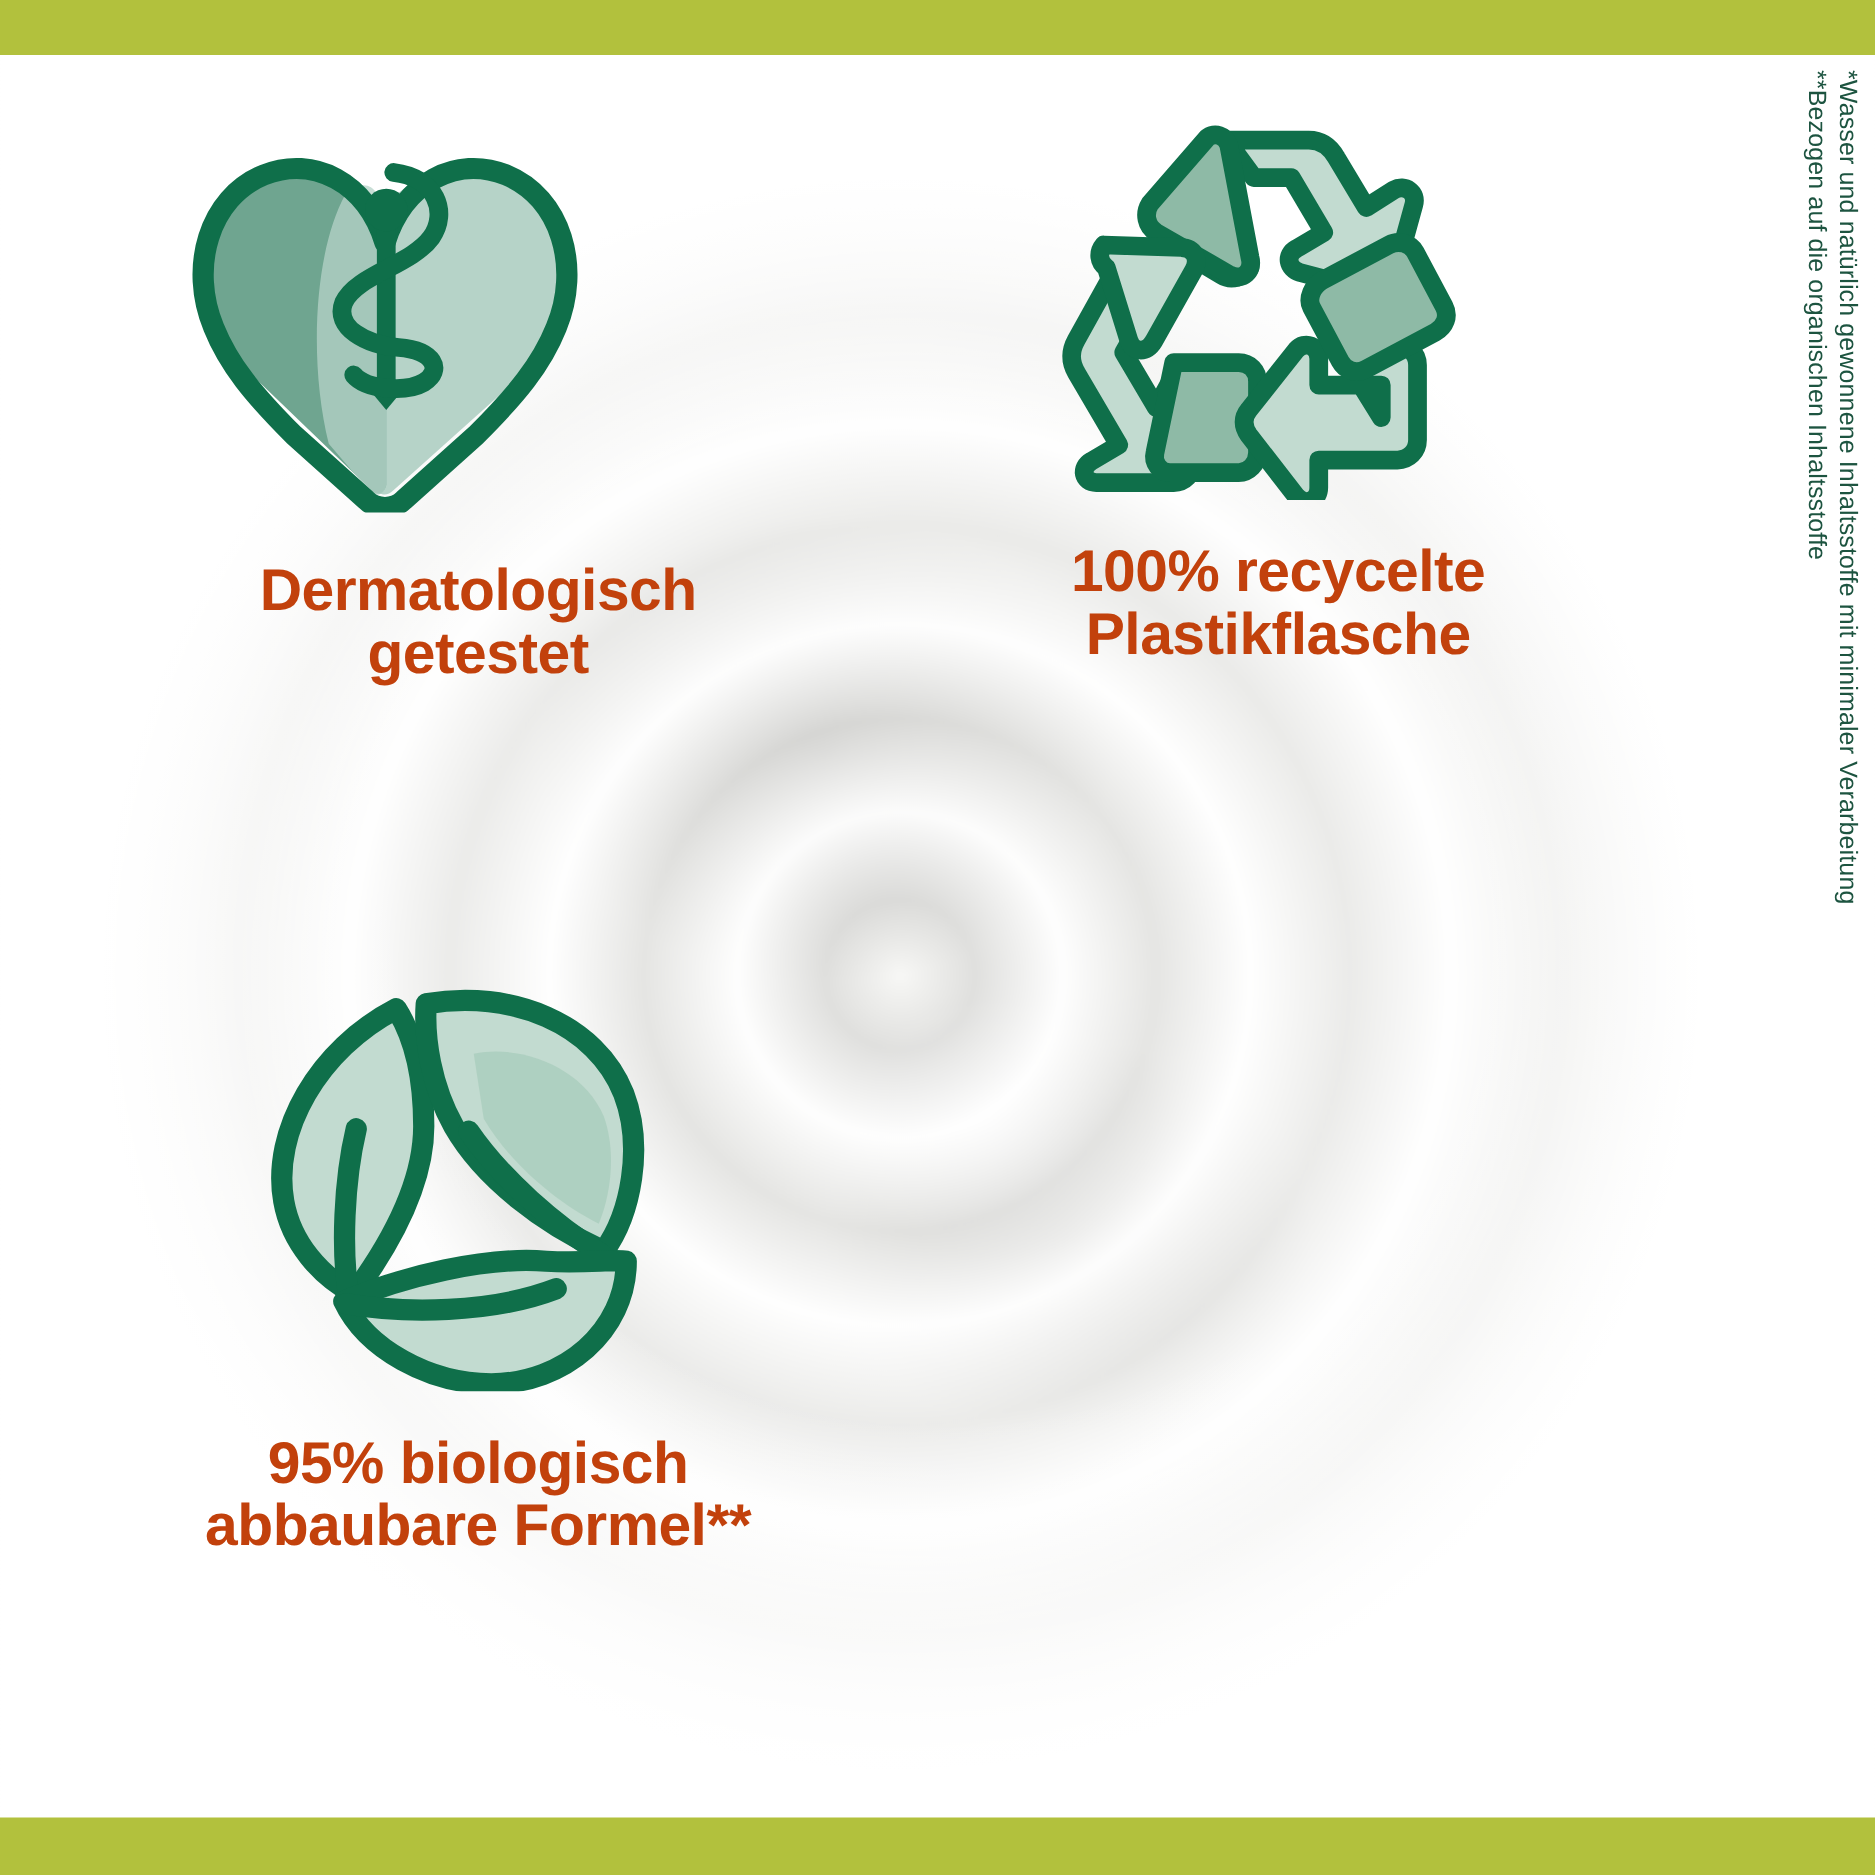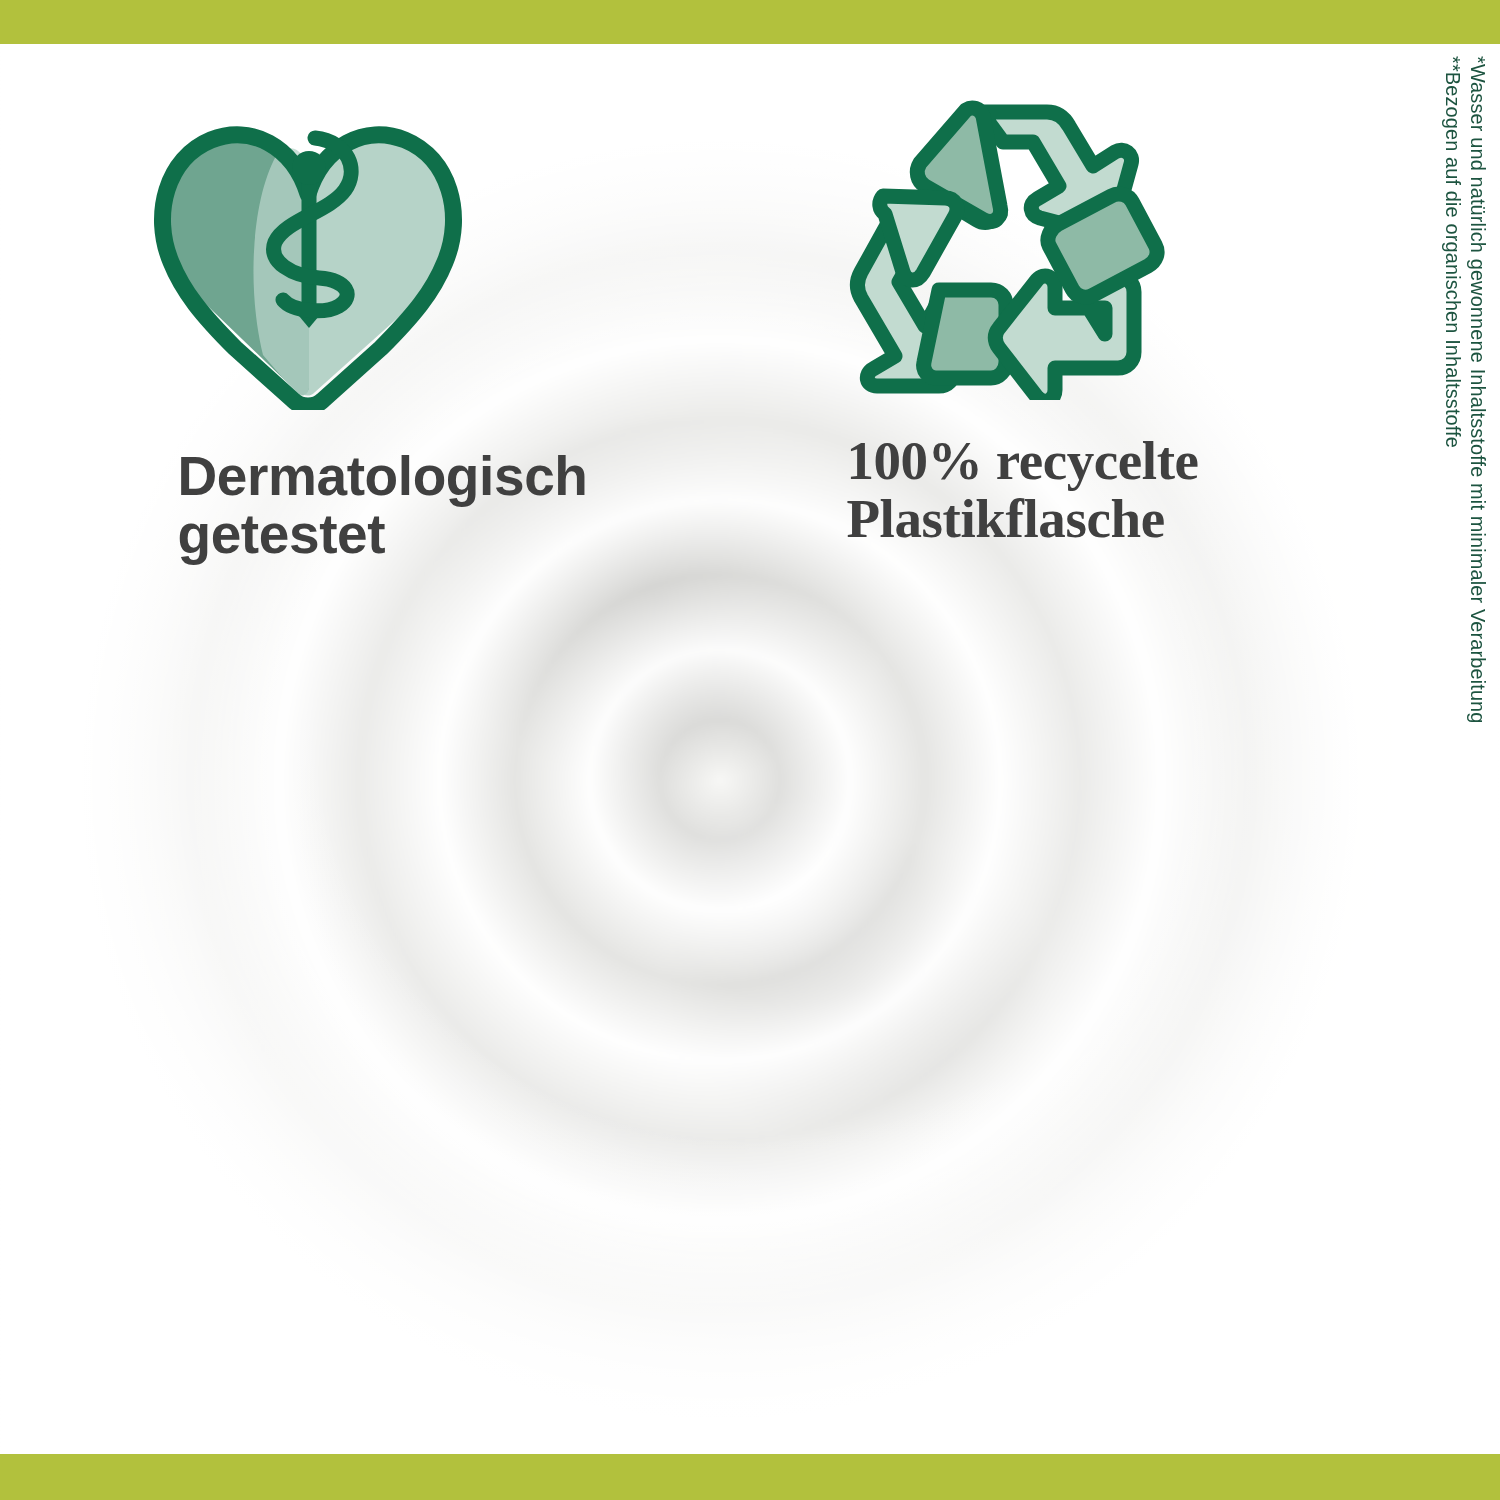--- a/index.html
+++ b/index.html
@@ -70,41 +70,41 @@
   }
   .cell{
     position:relative;
     display:flex;flex-direction:column;
     align-items:center;
   }
   .cell .icon-wrap{
     display:flex;align-items:center;justify-content:center;
   }
   .cell .label{
-    font-size:55px;
+    font-size:47px;
     font-weight:700;
     line-height:1.06;
-    color:#404040;
-    text-align:left;
+    color:#c2410c;
+    text-align:center;
     letter-spacing:-0.4px;
     white-space:pre-line;
   }
   
   .cell-derm .icon-wrap{height:330px;padding-top:25px;}
   .cell-derm .label{margin-top:22px;}
   .cell-recycle .icon-wrap{height:330px;padding-top:10px;}
   .cell-recycle .label{margin-top:22px;}
   .cell-formula .icon-wrap{height:370px;padding-top:18px;}
   .cell-formula .label{margin-top:12px;}
   .cell-biodeg .icon-wrap{height:370px;padding-top:8px;}
   .cell-biodeg .label{margin-top:12px;}
 
   .cell-derm .label{transform:translateX(-10px);}
   .cell-formula .label{transform:translateX(-55px);}
-  .cell-recycle .label{transform:translateX(-35px);font-family:Liberation Serif, serif;}
+  .cell-recycle .label{transform:translateX(-35px);}
   .cell-biodeg .label{transform:translateX(-10px);}
 
   .cell-derm .icon-wrap{transform:translateX(-85px);}
   .cell-formula .icon-wrap{transform:translateX(-120px);}
   .cell-recycle .icon-wrap{transform:translateX(-55px);}
   .cell-biodeg .icon-wrap{transform:translateX(-25px);}
 
   svg{display:block;}
 </style>
 </head>
@@ -165,20 +165,41 @@
 
             <path d="M240 116 L300 116 C309 116 316 123 316 131 L316 180 C316 189 309 195 300 195 L237 195 C228 195 222 188 222 180 L222 131 C222 123 231 116 240 116 Z" fill="#8ebaa6" transform="rotate(-28 269 155)"></path>
           </g>
         </svg>
       </div>
       <div class="label">100% recycelte
 Plastikflasche</div>
     </div>
 
 
+    <div class="cell cell-biodeg">
+      <div class="icon-wrap">
+        <svg width="350" height="330" viewBox="0 0 350 330" aria-hidden="true">
+          <g stroke="#0f6f4a" stroke-width="17" stroke-linejoin="round" stroke-linecap="round" fill="#c2dbd0">
+
+            <path d="M124 24 C62 56 24 122 34 178 C40 212 64 238 90 252 C118 214 146 166 146 118 C146 78 138 46 124 24 Z"></path>
+            <path d="M86 254 C80 218 82 162 92 120" fill="none" stroke-width="17"></path>
+
+            <path d="M148 20 C216 8 284 36 306 92 C322 134 312 188 290 218 C242 196 194 160 170 118 C152 86 146 48 148 20 Z"></path>
+            <path d="M288 220 C252 198 208 160 182 122" fill="none" stroke-width="17"></path>
+
+            <path d="M308 226 C308 282 258 324 200 324 C150 324 100 296 82 258 C130 238 196 222 244 226 C276 228 298 224 308 226 Z"></path>
+            <path d="M84 260 C130 268 200 268 252 248" fill="none" stroke-width="17"></path>
+          </g>
+
+          <path d="M186 60 C226 52 274 72 290 110 C300 138 296 172 286 196 C250 178 214 146 194 112 Z" fill="#9fc6b5" opacity="0.55"></path>
+        </svg>
+      </div>
+      <div class="label">95% biologisch
+abbaubare Formel**</div>
+    </div>
 
   </div>
 
   <div class="footnotes">
     <div class="footnote">*Wasser und natürlich gewonnene Inhaltsstoffe mit minimaler Verarbeitung</div>
     <div class="footnote">**Bezogen auf die organischen Inhaltsstoffe</div>
   </div>
 
 </div>
 

